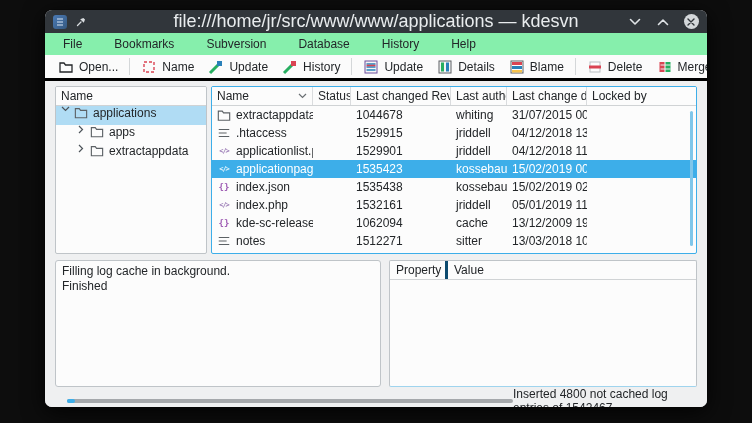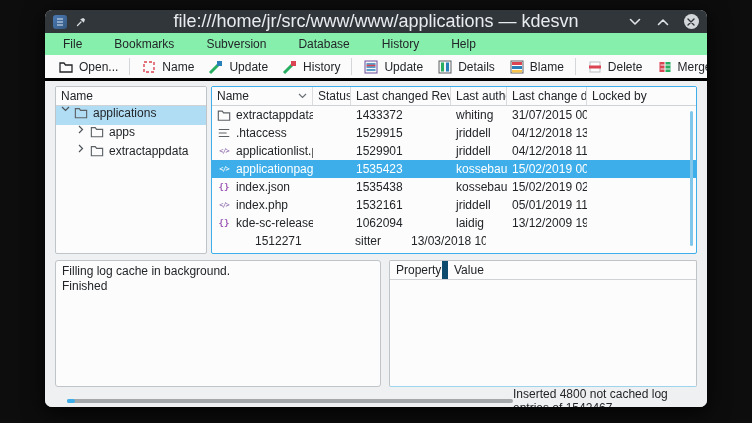--- a/index.html
+++ b/index.html
@@ -110,21 +110,21 @@
   
   .log-panel {
     width:326px; background:#fcfcfc; border:1px solid #bfc4c8; border-radius:3px;
     padding:3px 6px; line-height:15px; overflow:hidden;
   }
   .prop-panel {
     flex:1; background:#fcfcfc; border:1px solid #bfc4c8; border-bottom-color:#9fd4ee;
     border-radius:2px; display:flex; flex-direction:column; overflow:hidden;
   }
   .prop-header { display:flex; height:19px; border-bottom:1px solid #d0d3d5; flex:0 0 auto; }
-  .prop-hcell { display:flex; align-items:center; padding:0 6px; border-right:6px solid #0c4a6e; }
+  .prop-hcell { display:flex; align-items:center; padding:0 6px; border-right:3px solid #0c4a6e; }
   .prop-hcell.p1 { width:58px; }
   .prop-hcell.p2 { flex:1; border-right:none; }
   
   .progress-track {
     width:446px; height:4px; background:#a5a8ab; border-radius:2px;
     margin-left:6px; position:relative; flex:0 0 auto;
   }
   .progress-fill {
     position:absolute; left:0; top:0; bottom:0; width:8px;
     background:#3daee9; border-radius:2px;
@@ -324,21 +324,21 @@
         </div>
 
         <div class="ft-row">
           <div class="ft-cell c-name">
               <svg class="ficon" viewBox="0 0 16 15">
                 <path d="M1.5 3 h4.5 l1.5 2 H14.5 v8.5 H1.5 z" fill="none" stroke="#5c6165" stroke-width="1.3"></path>
               </svg>
               <span>extractappdata</span>
             </div>
           <div class="ft-cell c-status"></div>
-          <div class="ft-cell c-rev">1433372</div>
+          <div class="ft-cell c-rev">1044678</div>
           <div class="ft-cell c-author">whiting</div>
           <div class="ft-cell c-date">31/07/2015 00:59</div>
           <div class="ft-cell c-locked"></div>
         </div>
         <div class="ft-row">
           <div class="ft-cell c-name">
               <svg class="ficon" viewBox="0 0 16 16">
                 <path d="M2 4 h12 M2 8 h9 M2 12 h12" stroke="#5c6165" stroke-width="1.2"></path>
               </svg>
               <span>.htaccess</span>
@@ -393,25 +393,31 @@
           <div class="ft-cell c-date">05/01/2019 11:11</div>
           <div class="ft-cell c-locked"></div>
         </div>
         <div class="ft-row">
           <div class="ft-cell c-name">
               <span class="ficon json">{}</span>
               <span>kde-sc-releases.json</span>
             </div>
           <div class="ft-cell c-status"></div>
           <div class="ft-cell c-rev">1062094</div>
-          <div class="ft-cell c-author">laidig</div>
+          <div class="ft-cell c-author">cache</div>
           <div class="ft-cell c-date">13/12/2009 19:31</div>
           <div class="ft-cell c-locked"></div>
         </div>
         <div class="ft-row">
+          <div class="ft-cell c-name">
+              <svg class="ficon" viewBox="0 0 16 16">
+                <path d="M2 4 h12 M2 8 h9 M2 12 h12" stroke="#5c6165" stroke-width="1.2"></path>
+              </svg>
+              <span>notes</span>
+            </div>
           <div class="ft-cell c-status"></div>
           <div class="ft-cell c-rev">1512271</div>
           <div class="ft-cell c-author">sitter</div>
           <div class="ft-cell c-date">13/03/2018 10:26</div>
           <div class="ft-cell c-locked"></div>
         </div>
 
         <div class="vscroll"></div>
       </div>
     </div>

